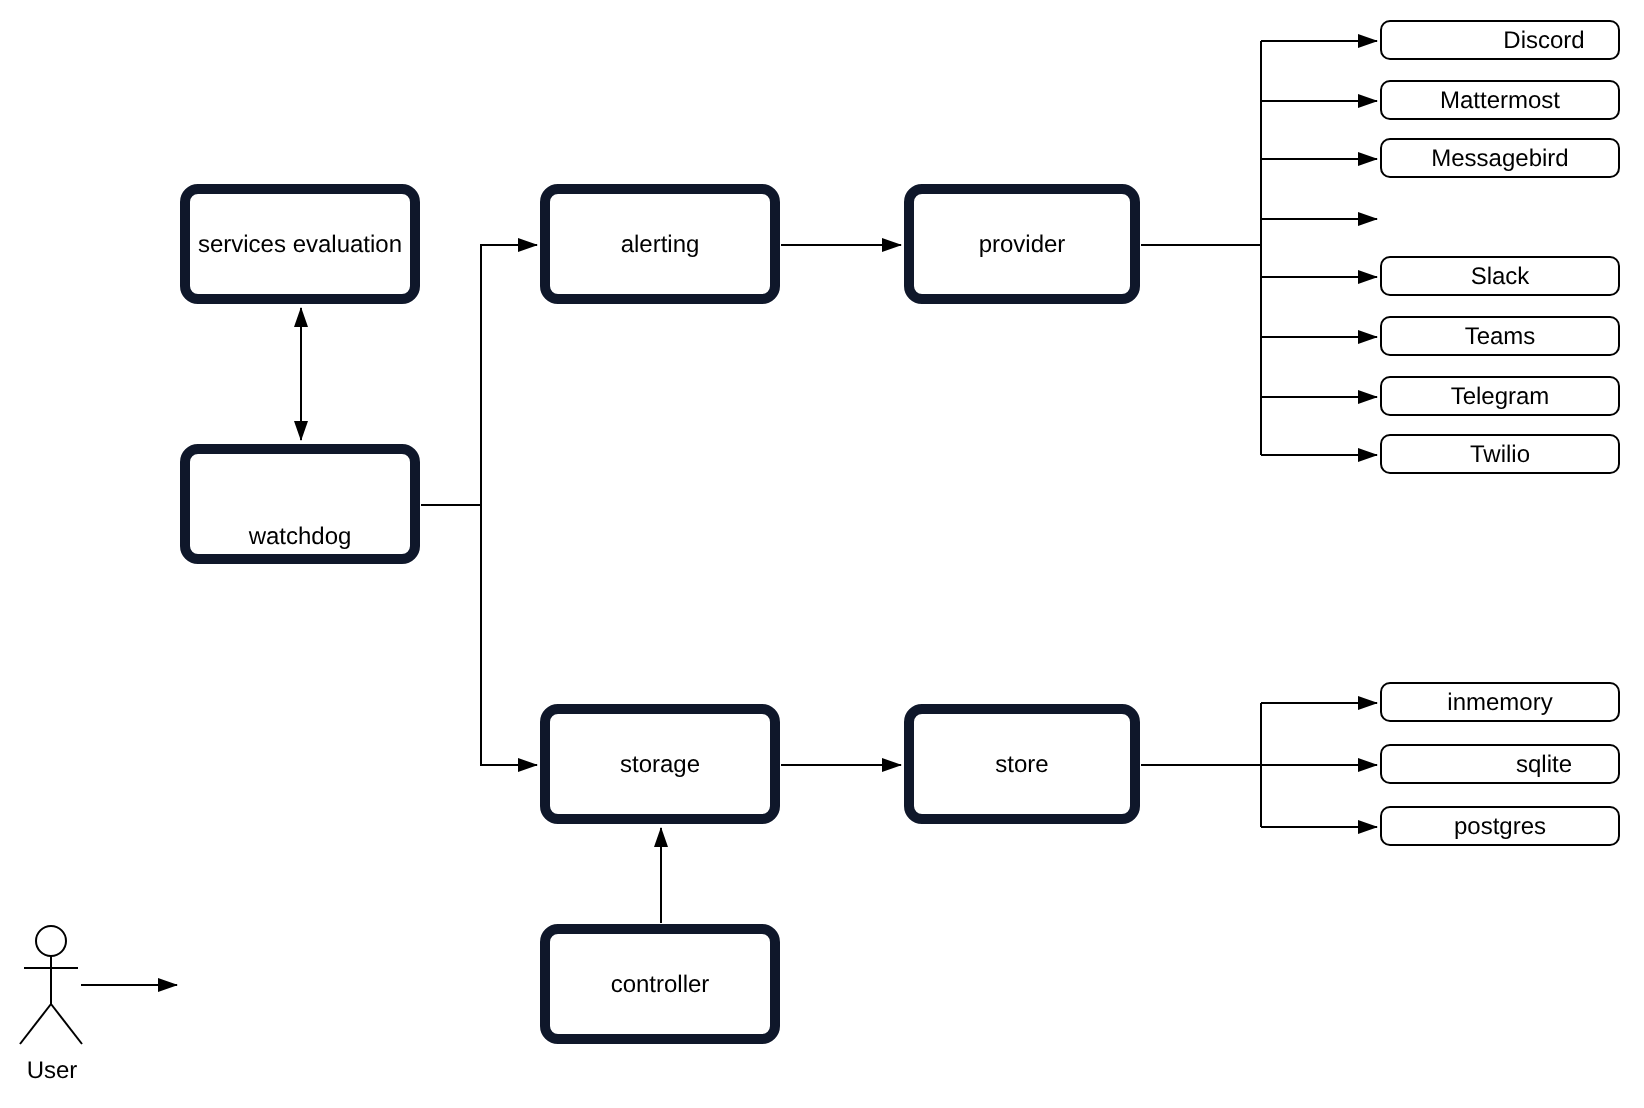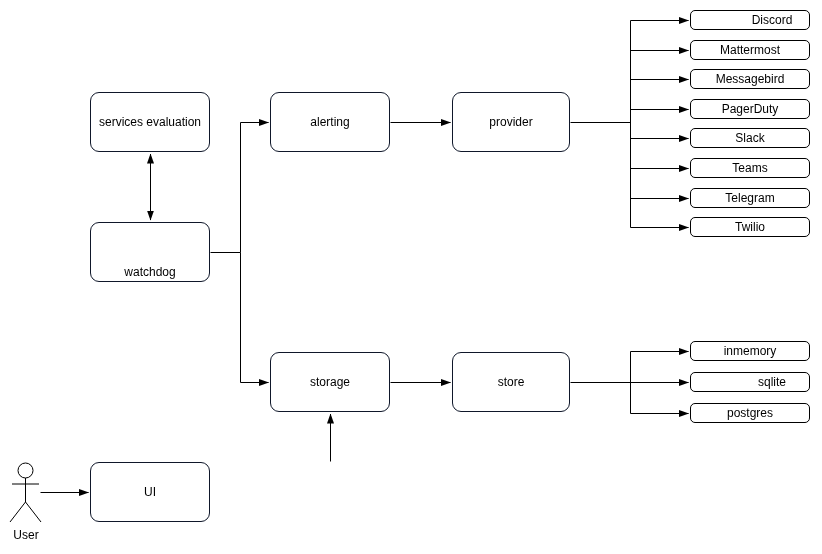--- a/index.html
+++ b/index.html
@@ -10,21 +10,21 @@
     height: 554px;
     background: #ffffff;
     font-family: "Liberation Sans", sans-serif;
     color: #000000;
     overflow: hidden;
   }
   .wires { position: absolute; left: 0; top: 0; }
   .node {
     position: absolute;
     background: #ffffff;
-    border: 1px solid #0f172a;
+    border: 5px solid #0f172a;
     border-radius: 9px;
     display: flex;
     align-items: center;
     justify-content: center;
     font-size: 12px;
     line-height: 1.2;
     text-align: center;
     padding: 2px;
   }
   .leaf {
@@ -112,35 +112,32 @@
   </div>
   <div class="node" style="left:452px; top:92px; width:118px; height:60px;">
     <span>provider</span>
   </div>
   <div class="node" style="left:270px; top:352px; width:120px; height:60px;">
     <span>storage</span>
   </div>
   <div class="node" style="left:452px; top:352px; width:118px; height:60px;">
     <span>store</span>
   </div>
-  <div class="node" style="left:90px; top:462px; width:120px; height:60px;">
-    <span>UI</span>
+  <div class="node" style="left:270px; top:462px; width:120px; height:60px;">
+    <span>controller</span>
   </div>
 
   <div class="leaf" style="top:10px;padding-left:44px;">
     <span>Discord</span>
   </div>
   <div class="leaf" style="top:40px;">
     <span>Mattermost</span>
   </div>
   <div class="leaf" style="top:69px;">
     <span>Messagebird</span>
-  </div>
-  <div class="leaf" style="top:99px;">
-    <span>PagerDuty</span>
   </div>
   <div class="leaf" style="top:128px;">
     <span>Slack</span>
   </div>
   <div class="leaf" style="top:158px;">
     <span>Teams</span>
   </div>
   <div class="leaf" style="top:217px;">
     <span>Twilio</span>
   </div>

